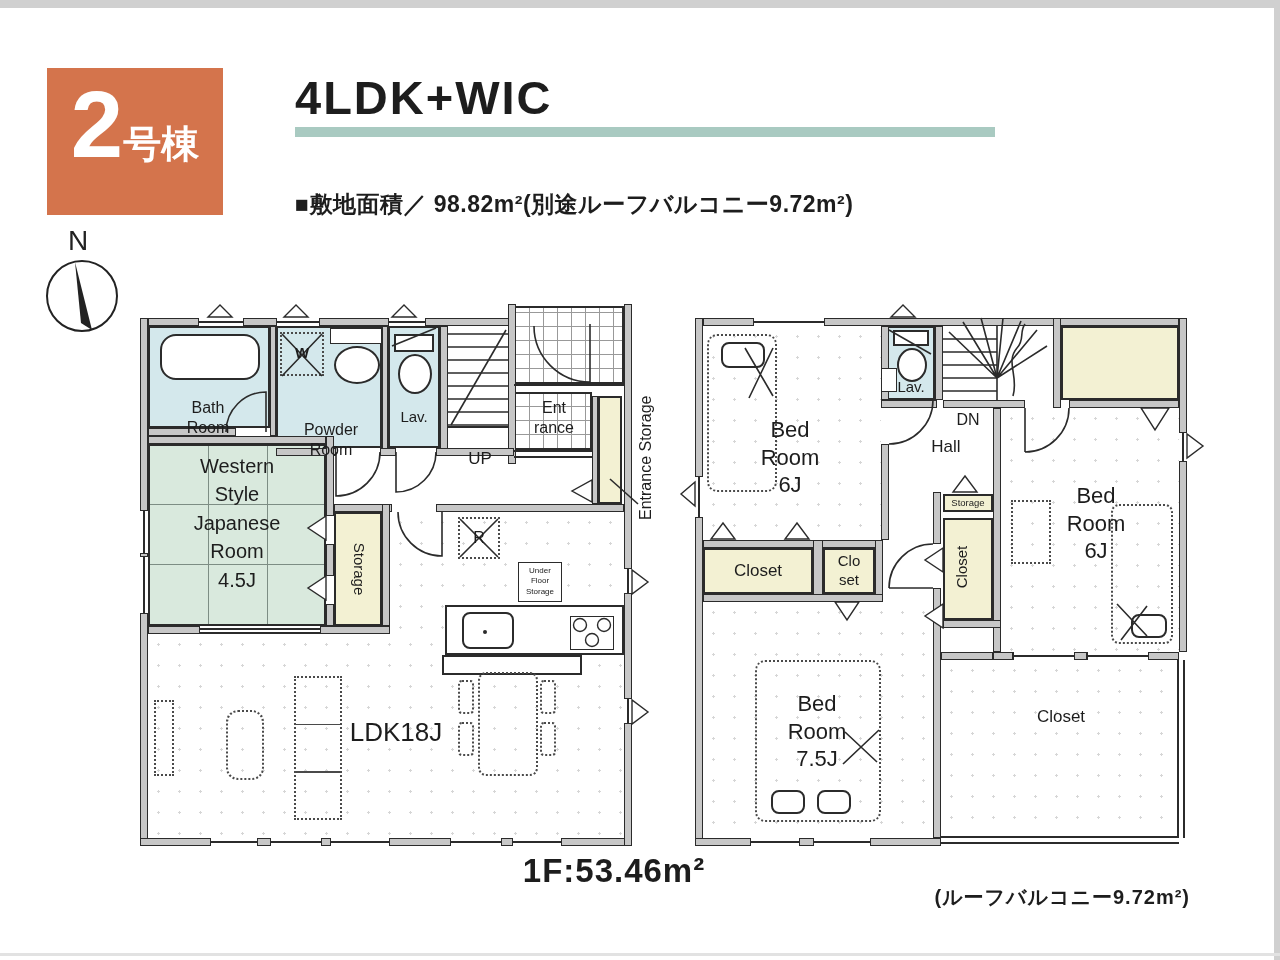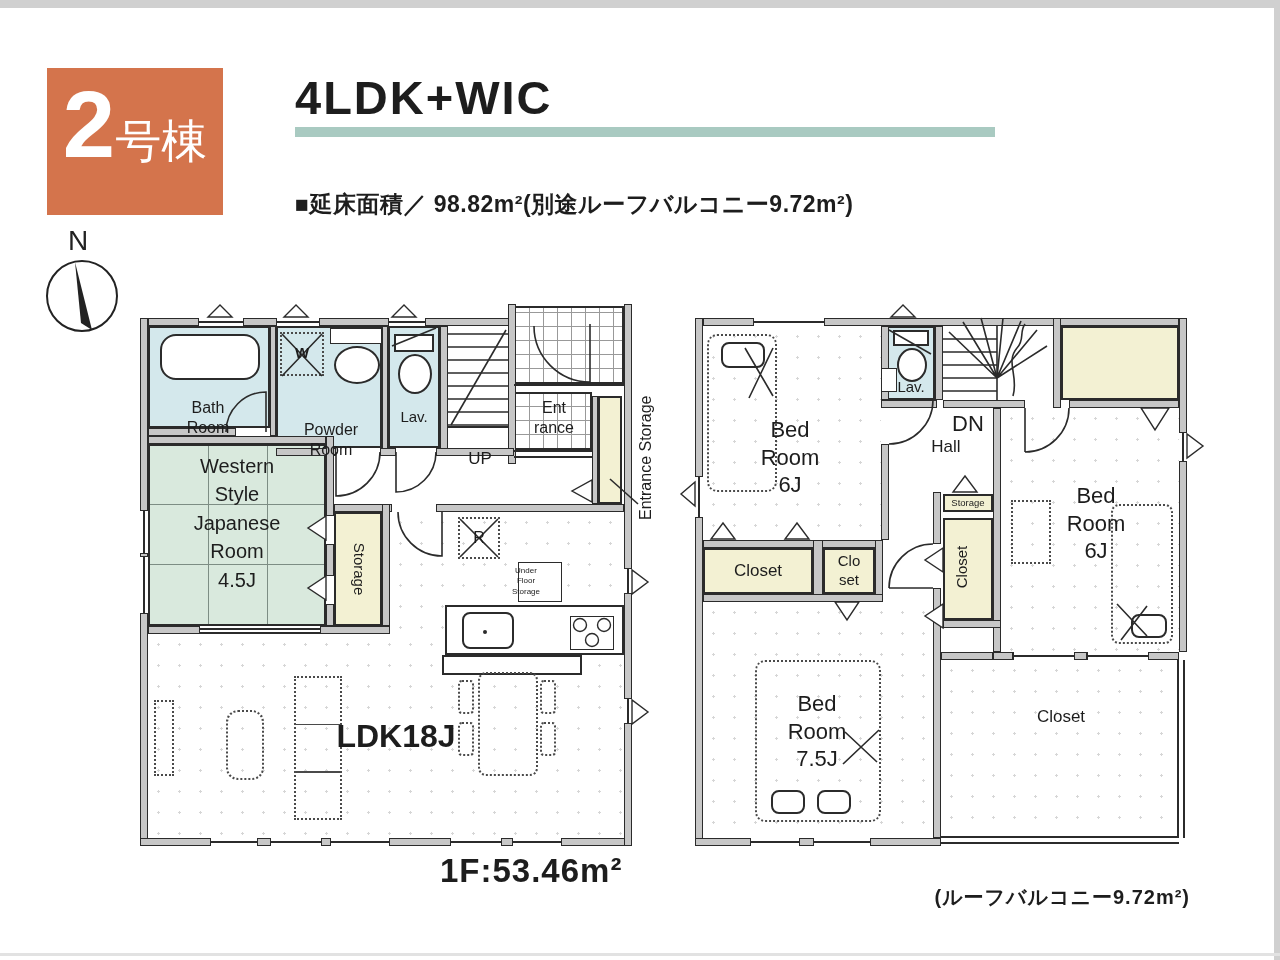--- a/index.html
+++ b/index.html
@@ -37,27 +37,27 @@
 <body>
 
 <div class="stage">
 
   <div class="abs" style="left:0;top:0;width:1280px;height:8px;background:#d0d0d0;"></div>
   <div class="abs" style="left:1274px;top:0;width:6px;height:960px;background:#d0d0d0;"></div>
   <div class="abs" style="left:0;top:953px;width:1280px;height:3px;background:#e2e2e2;"></div>
 
   <div class="abs" style="left:47px;top:68px;width:176px;height:147px;background:#d4744c;color:#fff;display:flex;align-items:baseline;justify-content:center;padding-top:10px;box-sizing:border-box;">
     <span style="font-size:94px;font-weight:700;line-height:1;">2</span>
-    <span style="font-size:46px;font-weight:400;line-height:1;">号棟</span>
+    <span style="font-size:38px;font-weight:700;line-height:1;">号棟</span>
   </div>
 
   <div class="hd-title" style="left:295px;top:70px;">4LDK+WIC</div>
   <div class="abs" style="left:295px;top:127px;width:700px;height:10px;background:#a9cac1;"></div>
 
-  <div class="spec" style="left:295px;top:189px;">■延床面積／ 98.82m²(別途ルーフバルコニー9.72m²)</div>
+  <div class="spec" style="left:295px;top:189px;">■敷地面積／ 98.82m²(別途ルーフバルコニー9.72m²)</div>
 
   <svg class="ov" style="left:28px;top:218px;" width="110" height="125">
     <circle cx="54" cy="78" r="35" fill="none" stroke="#222" stroke-width="2"></circle>
     <polygon points="47,44 64,112 53,105" fill="#222"></polygon>
     <text x="40" y="32" font-size="28" font-family="Liberation Sans, DejaVu Sans, sans-serif" fill="#222">N</text>
   </svg>
 
   <div class="plan" style="left:140px;top:304px;">
 
     <div class="rm wet" style="left:8px;top:22px;width:122px;height:102px;"></div>
@@ -182,24 +182,24 @@
     <div class="lb" style="left:378px;top:94px;width:72px;font-size:16px;background:rgba(255,255,255,0.0);">Ent
 rance</div>
     <div class="lb" style="left:496px;top:216px;width:152px;font-size:16px;transform:rotate(-90deg);transform-origin:0 0;text-align:left;">Entrance Storage</div>
     <div class="lb" style="left:14px;top:148px;width:166px;font-size:20px;line-height:1.42;">Western
 Style
 Japanese
 Room
 4.5J</div>
     <div class="lb" style="left:228px;top:212px;width:106px;font-size:15px;transform:rotate(90deg);transform-origin:0 0;">Storage</div>
     <div class="lb" style="left:318px;top:224px;width:42px;font-size:16px;">R</div>
-    <div class="lb" style="left:365px;top:262px;width:42px;font-size:8px;line-height:1.3;">Under
+    <div class="lb" style="left:379px;top:262px;width:42px;font-size:8px;line-height:1.3;">Under
 Floor
 Storage</div>
-    <div class="lb" style="left:196px;top:412px;width:120px;font-size:32px;font-weight:bold;">LDK18J</div>
+    <div class="lb" style="left:196px;top:412px;width:120px;font-size:26px;">LDK18J</div>
   </div>
 
   <div class="plan" style="left:695px;top:304px;">
 
     <div class="dots" style="left:8px;top:22px;width:178px;height:214px;"></div>
     <div class="rm wet" style="left:190px;top:22px;width:50px;height:74px;"></div>
     <div class="rm sto" style="left:366px;top:22px;width:118px;height:74px;"></div>
     <div class="dots" style="left:306px;top:104px;width:178px;height:244px;"></div>
     <div class="rm sto" style="left:248px;top:190px;width:50px;height:18px;"></div>
     <div class="rm sto" style="left:248px;top:214px;width:50px;height:102px;"></div>
@@ -285,32 +285,32 @@
         <polygon points="248,244 248,268 230,256"></polygon>
         <polygon points="248,300 248,324 230,312"></polygon>
         <polygon points="258,188 282,188 270,172"></polygon>
       </g>
     </svg>
 
     <div class="lb" style="left:40px;top:112px;width:110px;font-size:22px;">Bed
 Room
 6J</div>
     <div class="lb" style="left:192px;top:74px;width:48px;font-size:15px;">Lav.</div>
-    <div class="lb" style="left:248px;top:106px;width:50px;font-size:22px;">DN</div>
+    <div class="lb" style="left:248px;top:106px;width:50px;font-size:16px;">DN</div>
     <div class="lb" style="left:216px;top:132px;width:70px;font-size:17px;">Hall</div>
     <div class="lb" style="left:336px;top:178px;width:130px;font-size:22px;">Bed
 Room
 6J</div>
     <div class="lb" style="left:248px;top:193px;width:50px;font-size:9.5px;">Storage</div>
     <div class="lb" style="left:8px;top:256px;width:110px;font-size:17px;">Closet</div>
     <div class="lb" style="left:128px;top:248px;width:52px;font-size:15px;">Clo
 set</div>
     <div class="lb" style="left:258px;top:312px;width:98px;font-size:15px;transform:rotate(-90deg);transform-origin:0 0;">Closet</div>
     <div class="lb" style="left:52px;top:386px;width:140px;font-size:22px;">Bed
 Room
 7.5J</div>
     <div class="lb" style="left:296px;top:402px;width:140px;font-size:17px;">Closet</div>
   </div>
 
-  <div class="areaLabel" style="left:440px;top:852px;width:300px;text-align:left;">1F:53.46m²</div>
+  <div class="areaLabel" style="left:464px;top:852px;width:300px;text-align:center;">1F:53.46m²</div>
   <div class="areaLabel" style="left:780px;top:884px;width:410px;text-align:right;font-size:20px;">(ルーフバルコニー9.72m²)</div>
 
 </div>
 
 </body></html>

